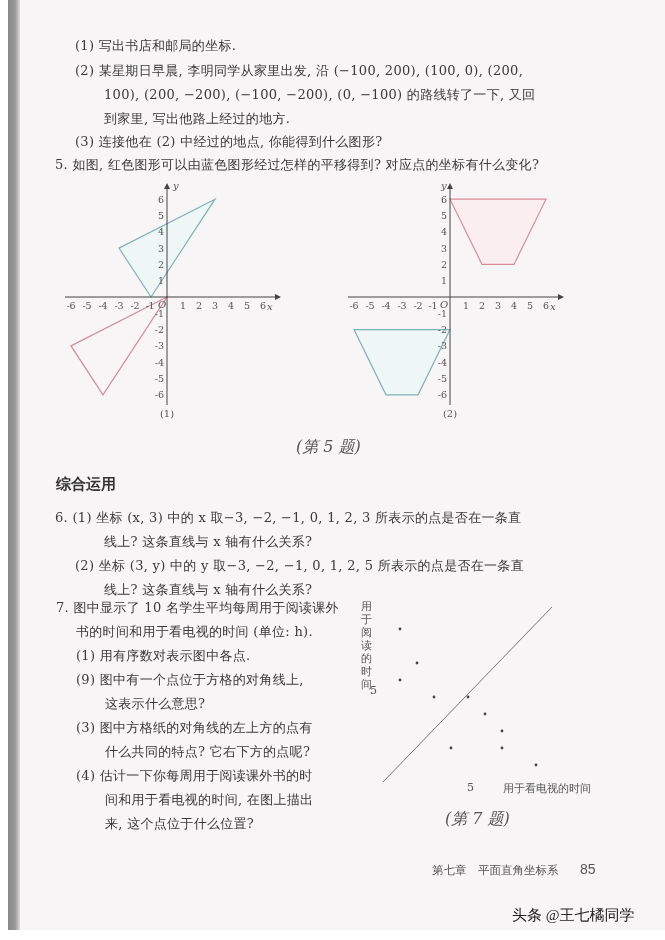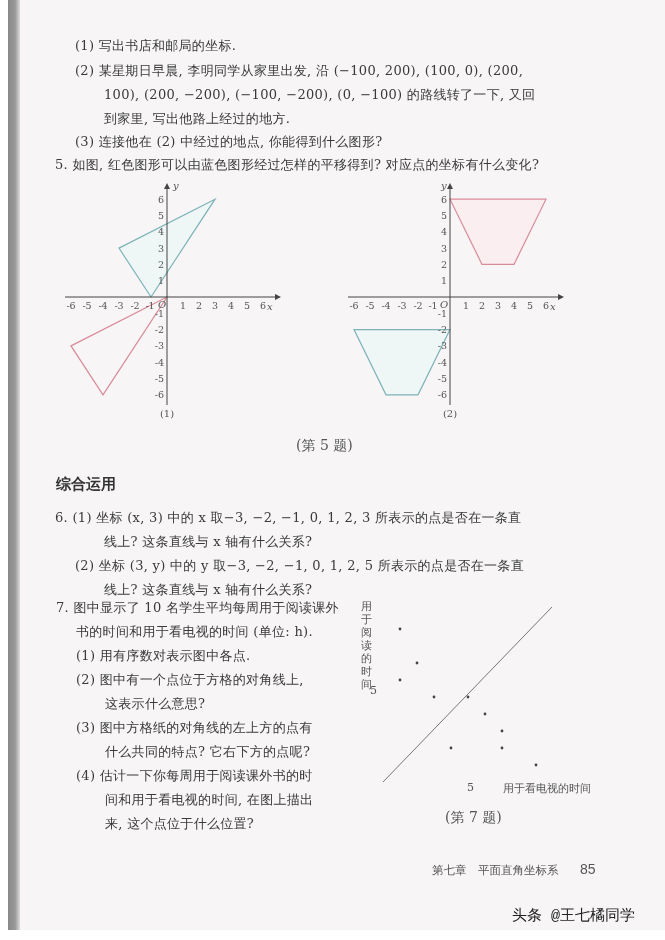--- a/index.html
+++ b/index.html
@@ -3,25 +3,25 @@
 <meta charset="utf-8">
 <style>
   html, body { margin:0; padding:0; }
   body { width:665px; height:940px; background:#ffffff; position:relative; overflow:hidden;
          font-family:"DejaVu Serif", serif; color:#3a3a3a; }
   .page { position:absolute; left:8px; top:0; width:657px; height:930px; background:#f7f5f5; }
   .spine { position:absolute; left:8px; top:0; width:12px; height:930px;
            background:linear-gradient(to right,#888 0%,#999 60%,#ddd 100%); }
   .line { position:absolute; font-size:13px; line-height:16px; white-space:nowrap; letter-spacing:0.3px; }
   .heading { position:absolute; font-family:Liberation Mono, monospace; font-weight:bold; font-size:15px; color:#333; }
-  .caption { position:absolute; font-size:14px; color:#555; }
+  .caption { position:absolute; font-size:16px; color:#555;font-style:italic; }
   svg text { font-family:"DejaVu Serif", serif; fill:#555; }
   .footer { position:absolute; font-size:11.5px; color:#555;text-align:right; }
   .pageno { position:absolute; font-family:Liberation Sans, sans-serif; font-size:14px; color:#555; }
-  .watermark { position:absolute; font-family:Liberation Mono, monospace; font-size:15px; color:#222; }
+  .watermark { position:absolute; font-family:Liberation Serif, serif; font-size:15px; color:#222; }
 </style>
 </head>
 <body>
 
 <div class="page"></div>
 <div class="spine"></div>
 
 <div class="line" style="left:75px;top:38px">(1) 写出书店和邮局的坐标.</div>
 <div class="line" style="left:75px;top:63px">(2) 某星期日早晨, 李明同学从家里出发, 沿 (−100, 200), (100, 0), (200,</div>
 <div class="line" style="left:104px;top:87px">100), (200, −200), (−100, −200), (0, −100) 的路线转了一下, 又回</div>
@@ -120,21 +120,21 @@
 <div class="heading" style="left:56px;top:475px">综合运用</div>
 
 <div class="line" style="left:55px;top:510px">6. (1) 坐标 (x, 3) 中的 x 取−3, −2, −1, 0, 1, 2, 3 所表示的点是否在一条直</div>
 <div class="line" style="left:104px;top:534px">线上? 这条直线与 x 轴有什么关系?</div>
 <div class="line" style="left:75px;top:558px">(2) 坐标 (3, y) 中的 y 取−3, −2, −1, 0, 1, 2, 5 所表示的点是否在一条直</div>
 <div class="line" style="left:104px;top:582px">线上? 这条直线与 x 轴有什么关系?</div>
 
 <div class="line" style="left:56px;top:600px">7. 图中显示了 10 名学生平均每周用于阅读课外</div>
 <div class="line" style="left:76px;top:624px">书的时间和用于看电视的时间 (单位: h).</div>
 <div class="line" style="left:76px;top:648px">(1) 用有序数对表示图中各点.</div>
-<div class="line" style="left:76px;top:672px">(2) 图中有一个点位于方格的对角线上,</div>
+<div class="line" style="left:76px;top:672px">(9) 图中有一个点位于方格的对角线上,</div>
 <div class="line" style="left:105px;top:696px">这表示什么意思?</div>
 <div class="line" style="left:76px;top:720px">(3) 图中方格纸的对角线的左上方的点有</div>
 <div class="line" style="left:105px;top:744px">什么共同的特点? 它右下方的点呢?</div>
 <div class="line" style="left:76px;top:768px">(4) 估计一下你每周用于阅读课外书的时</div>
 <div class="line" style="left:105px;top:792px">间和用于看电视的时间, 在图上描出</div>
 <div class="line" style="left:105px;top:816px">来, 这个点位于什么位置?</div>
 
 <div style="position:absolute;left:361px;top:600px;width:12px;font-size:11px;line-height:13px;color:#555;word-break:break-all;white-space:normal;">用于阅读的时间</div>
 <div style="position:absolute;left:370px;top:684px;font-size:11px;color:#555;">5</div>
 <svg style="position:absolute;left:380px;top:600px" width="190" height="190" viewBox="0 0 190 190">

